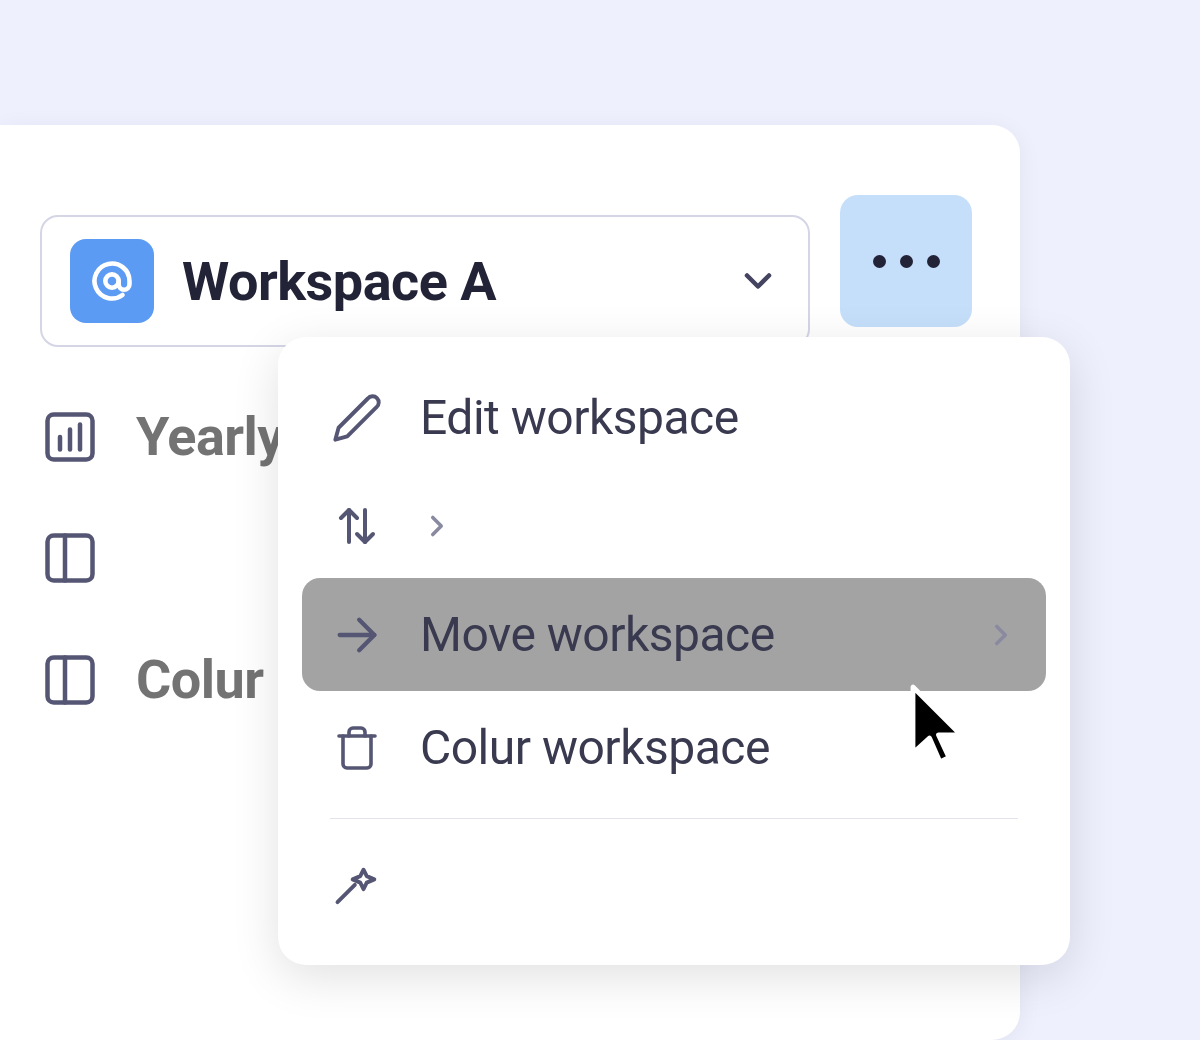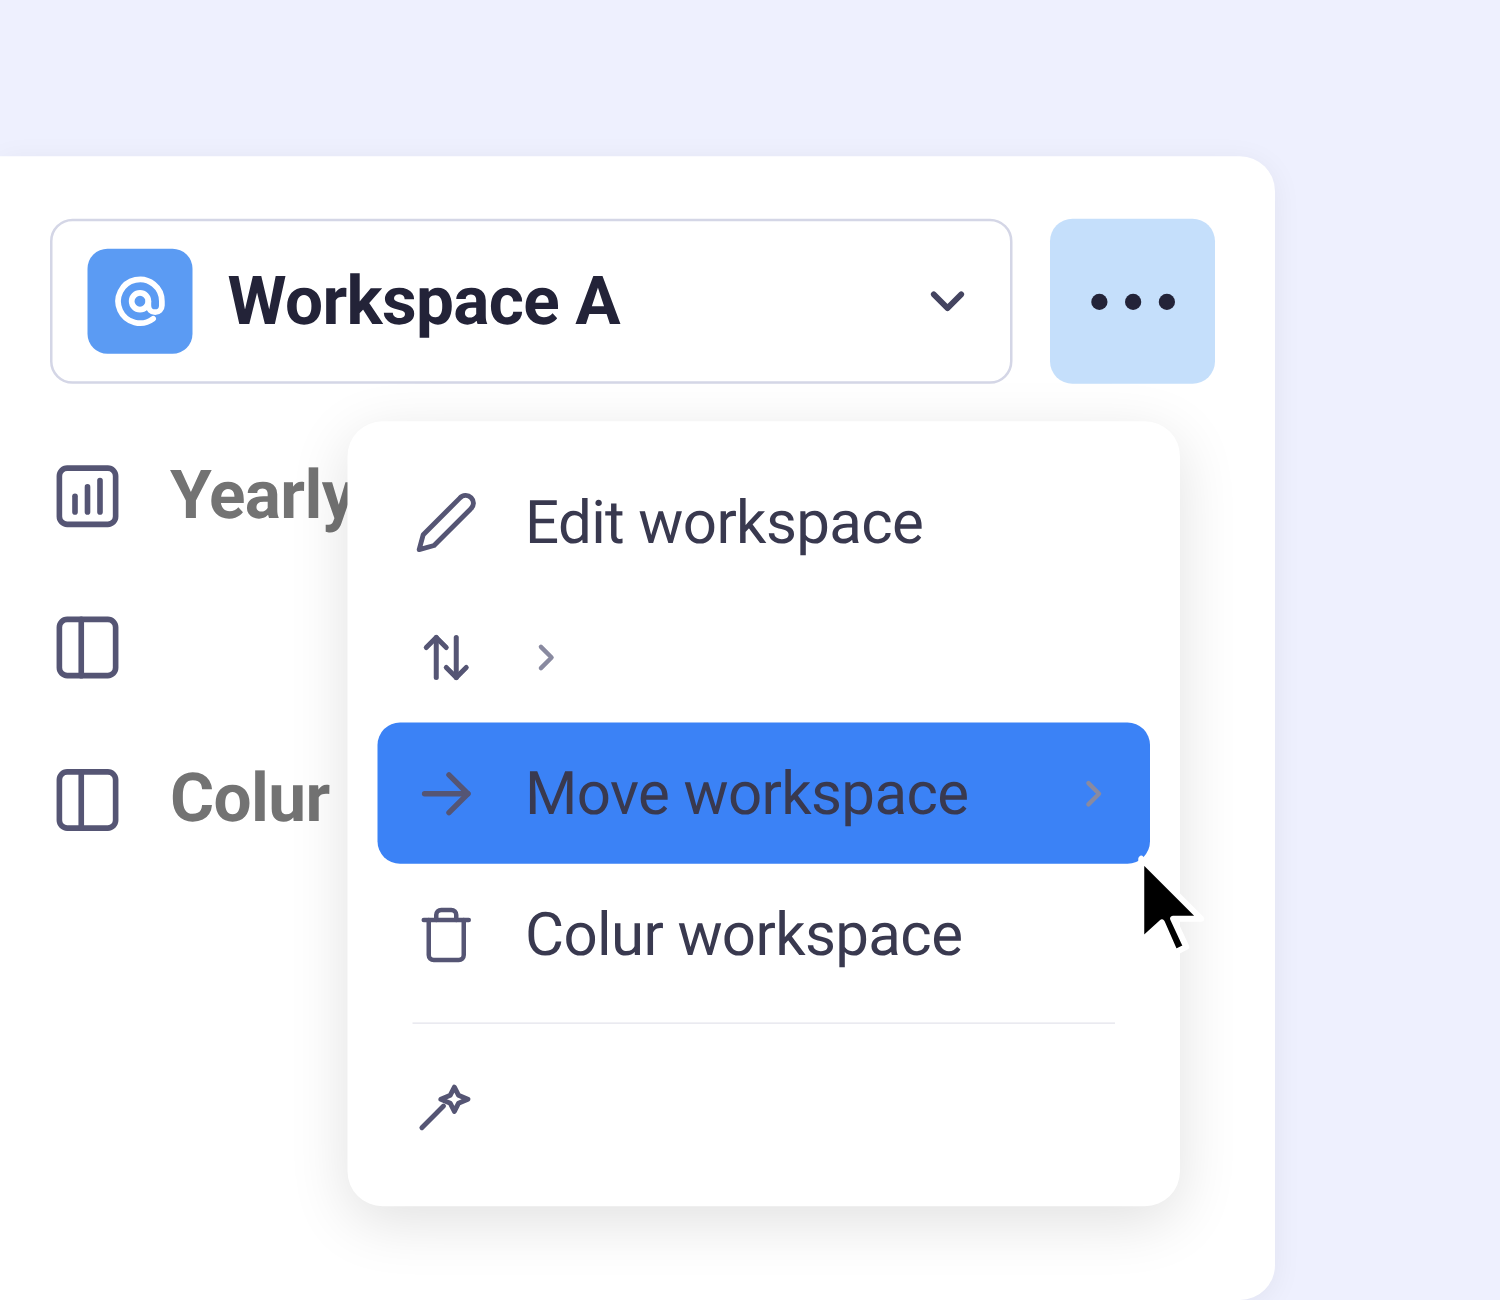--- a/index.html
+++ b/index.html
@@ -34,20 +34,21 @@
     .workspace-selector {
       display: flex;
       align-items: center;
       border: 2px solid #D4D6E6;
       border-radius: 18px;
       padding: 20px 28px;
       width: 770px;
       height: 132px;
       gap: 28px;
       cursor: pointer;
+      margin-top: 40px;
     }
     .workspace-badge {
       width: 84px;
       height: 84px;
       background: #5B9BF3;
       border-radius: 16px;
       display: flex;
       align-items: center;
       justify-content: center;
       color: white;
@@ -100,36 +101,36 @@
     .nav-label {
       font-size: 54px;
       font-weight: 700;
       color: #737373;
       letter-spacing: -0.5px;
     }
     .context-menu {
       position: absolute;
       top: 337px;
       left: 278px;
-      width: 666px;
+      width: 792px;
       background: #FFFFFF;
       border-radius: 28px;
       box-shadow: 0 12px 48px rgba(0,0,0,0.12);
       padding: 24px;
     }
     .menu-item {
       display: flex;
       align-items: center;
       gap: 36px;
       padding: 28px 28px;
       border-radius: 18px;
       cursor: pointer;
     }
     .menu-item.highlighted {
-      background: #3b82f6;
+      background: #a3a3a3;
       align-items: center;
     }
     .menu-icon {
       color: #555574;
       flex-shrink: 0;
       width: 54px;
       display: flex;
       justify-content: center;
     }
     .menu-label {

